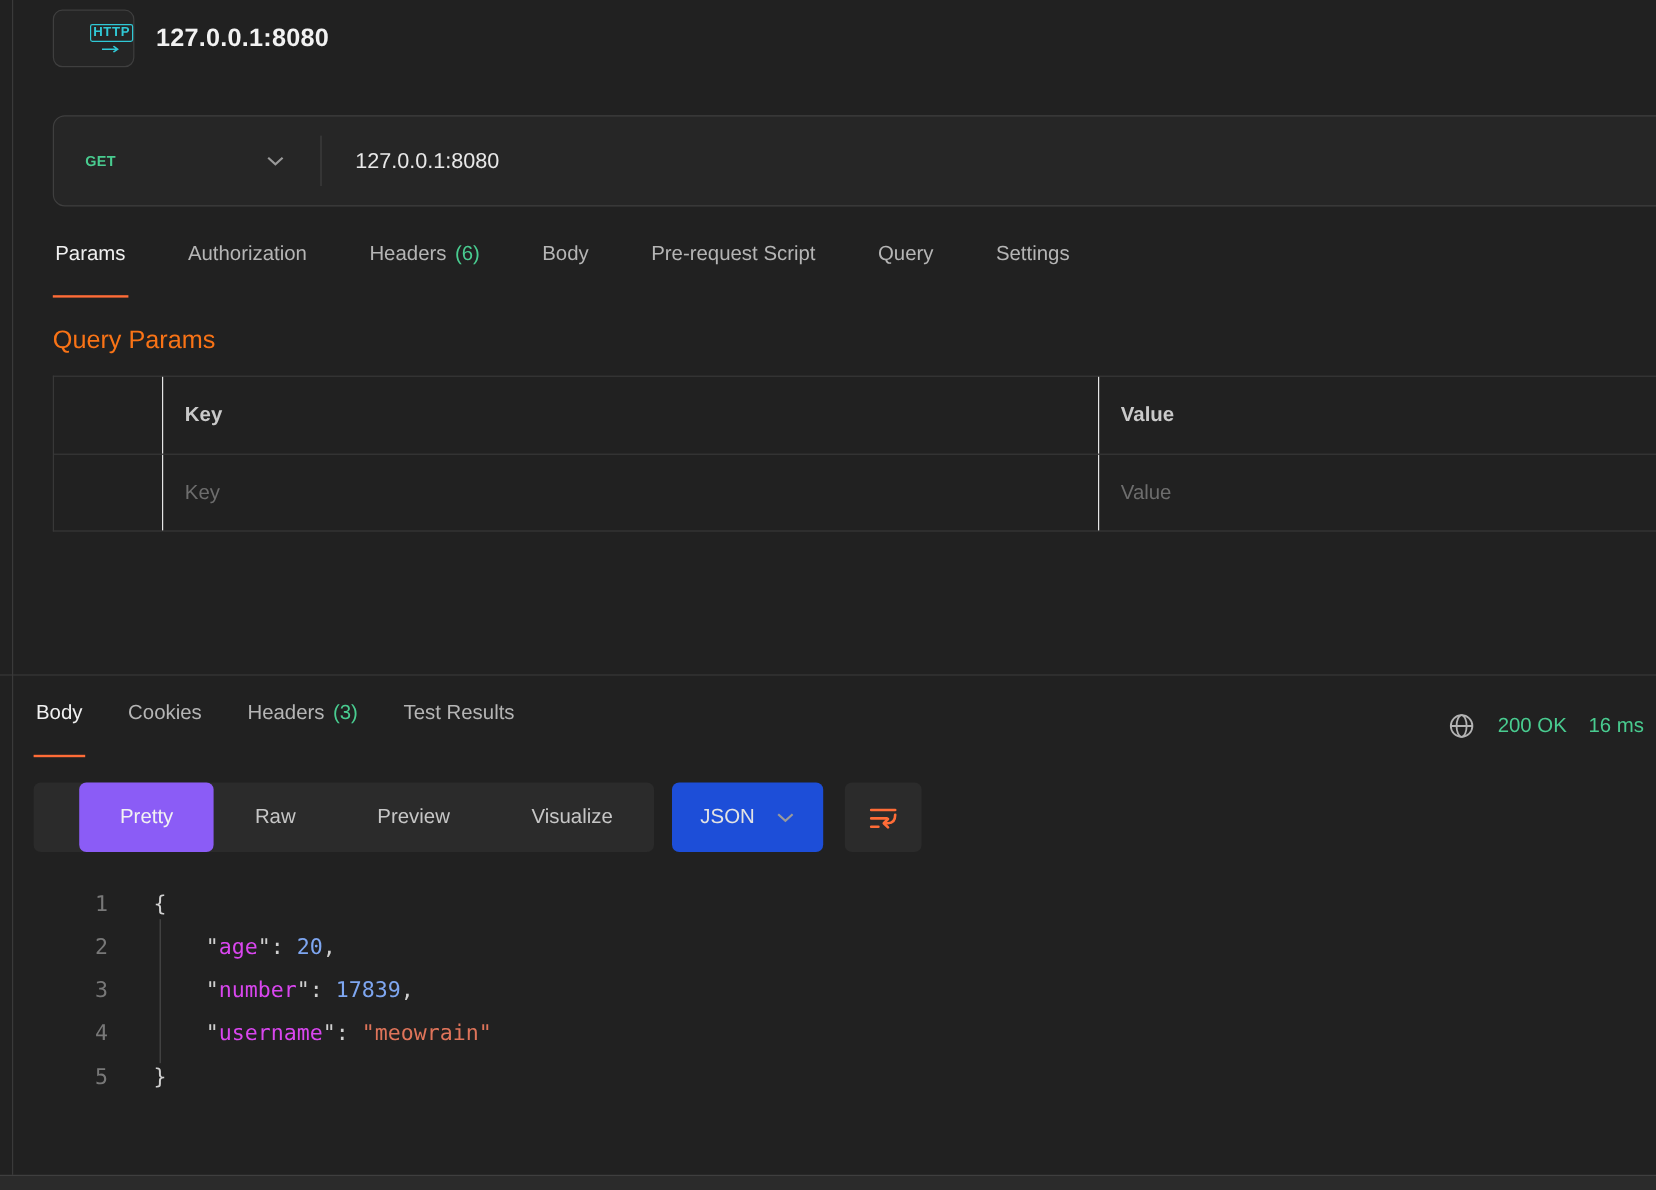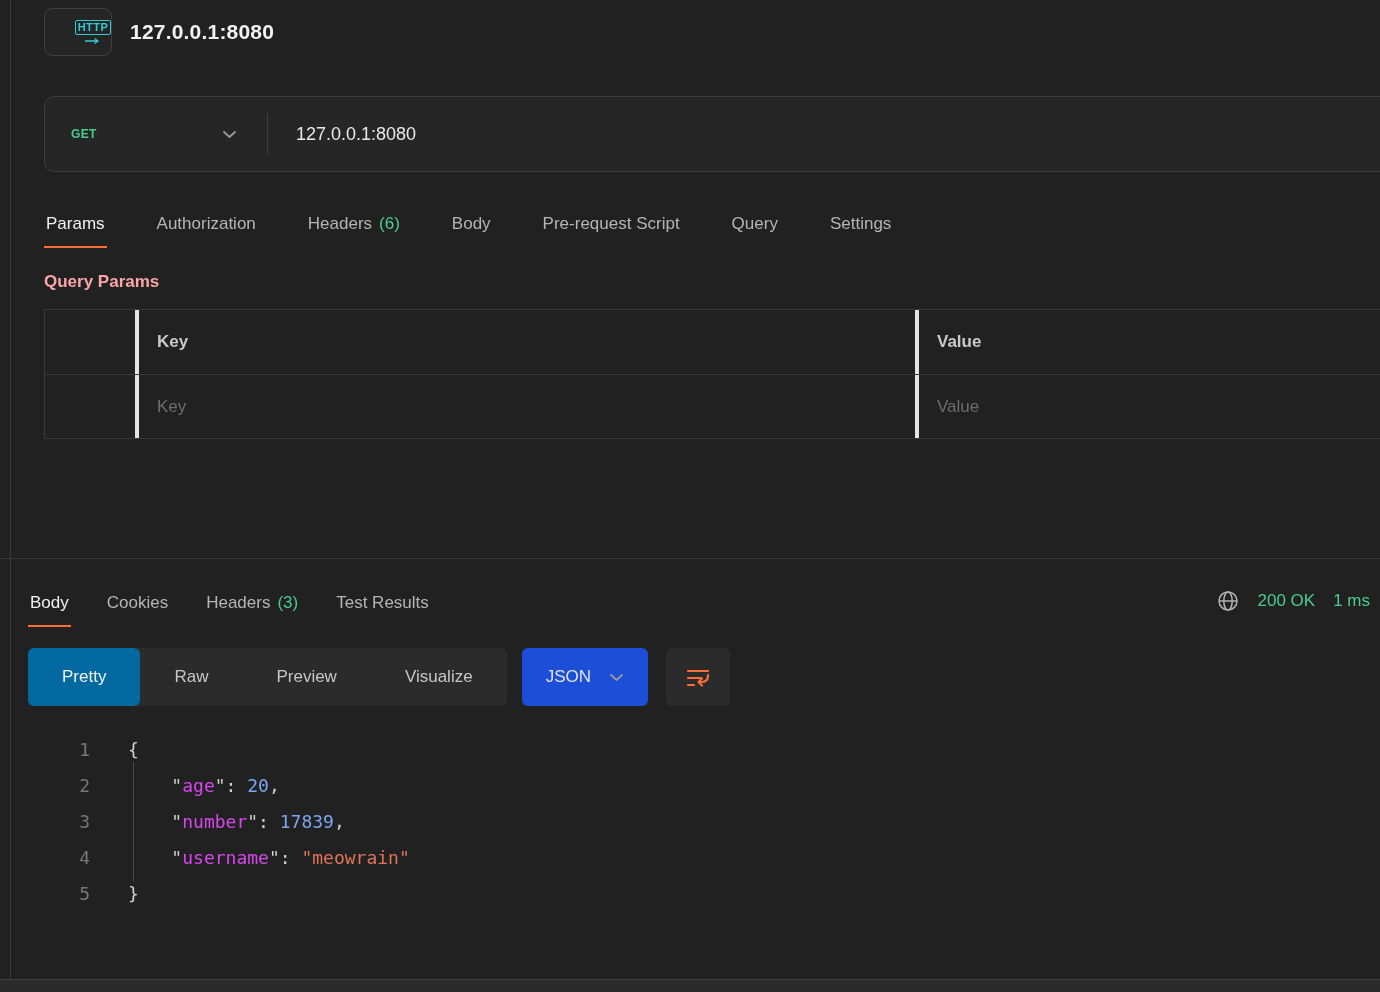--- a/index.html
+++ b/index.html
@@ -37,34 +37,34 @@
     display:flex; align-items:center; justify-content:space-between;
     width:222px; padding:0 30px 0 26px; cursor:pointer; height:100%;
   }
   .method-text { color:#49cc90; font-weight:600; font-size:12px; letter-spacing:.3px; }
   .vsep { width:1px; height:42px; background:#3f3f3f; }
   .url-input { margin-left:28px; font-size:18px; color:#e8e8e8; }
 
   
   .tabs { display:flex; align-items:stretch; }
   .tab {
-    display:flex; align-items:center; margin-right:48px; padding:0 2px;
+    display:flex; margin-right:48px; padding:0 2px;
     font-size:17px; color:#b5b5b5; border-bottom:2px solid transparent; cursor:pointer;
   }
   .tab.active { color:#f0f0f0; border-bottom-color:#ff6c37; }
   .tab .count { color:#49cc90; margin-left:7px; }
   .req-tabs { margin:30px 0 0 44px; height:46px; }
 
   
-  .qp-heading { margin:24px 0 0 44px; font-size:17px; font-weight:bold; color:#fca5a5; }
+  .qp-heading { margin:24px 0 0 44px; font-size:21px; font-weight:normal; color:#f97316; }
   .qp-table { margin:17px 0 0 44px; width:1350px; border:1px solid #383838; border-right:none; }
   .qp-row { display:grid; grid-template-columns:90px 780px 1fr; height:64px; }
   .qp-row.body-row { border-top:1px solid #383838; }
   .qp-cell { display:flex; align-items:center; }
-  .qp-key, .qp-value { border-left:4px solid #e5e5e5; padding-left:18px; }
+  .qp-key, .qp-value { border-left:1px solid #e5e5e5; padding-left:18px; }
   .head-cell { font-weight:bold; font-size:17px; color:#c9c9c9; }
   .placeholder { font-size:17px; color:#6d6d6d; }
 
   
   .section-divider { margin-top:119px; width:100%; height:1px; background:#383838; }
 
   
   .resp-tabs-row { display:flex; justify-content:space-between; align-items:flex-start; margin:21px 10px 0 28px; }
   .resp-tabs { height:47px; }
   .resp-tabs .tab { margin-right:34px; }
@@ -72,21 +72,21 @@
   .status-text, .time-text { color:#49cc90; font-size:17px; white-space:nowrap; }
 
   
   .resp-toolbar { display:flex; align-items:center; margin:21px 0 0 28px; }
   .view-group { display:flex; background:#2b2b2b; border-radius:6px; height:58px; align-items:center; }
   .view-btn {
     height:100%; display:flex; align-items:center; padding:0 34px;
     font-size:17px; color:#c6c6c6; background:transparent; border:none;
     border-radius:6px; cursor:pointer; font-family:inherit;
   }
-  .view-btn.active { background:#0369a1; color:#f2f2f2; }
+  .view-btn.active { background:#8b5cf6; color:#f2f2f2;margin-left:38px; }
   .format-select {
     display:flex; align-items:center; gap:18px; margin-left:15px;
     background:#1d4ed8; border-radius:6px; height:58px; padding:0 24px; cursor:pointer;
   }
   .format-text { font-size:17px; color:#e3e3e3; }
   .wrap-btn {
     margin-left:18px; width:64px; height:58px; background:#2b2b2b;
     border:none; border-radius:6px; display:flex; align-items:center; justify-content:center; cursor:pointer;
   }
 
@@ -193,21 +193,21 @@
       <span>Test Results</span>
     </div>
   </nav>
   <div class="resp-meta">
     <svg width="24" height="24" viewBox="0 0 24 24">
       <circle cx="12" cy="12" r="9" stroke="#b3b3b3" stroke-width="1.5" fill="none"></circle>
       <ellipse cx="12" cy="12" rx="4.2" ry="9" stroke="#b3b3b3" stroke-width="1.5" fill="none"></ellipse>
       <path d="M3 12 H21" stroke="#b3b3b3" stroke-width="1.5" fill="none"></path>
     </svg>
     <span class="status-text">200 OK</span>
-    <span class="time-text">1 ms</span>
+    <span class="time-text">16 ms</span>
   </div>
 </div>
 
 <div class="resp-toolbar">
   <div class="view-group">
     <button class="view-btn active">Pretty</button>
     <button class="view-btn">Raw</button>
     <button class="view-btn">Preview</button>
     <button class="view-btn">Visualize</button>
   </div>

